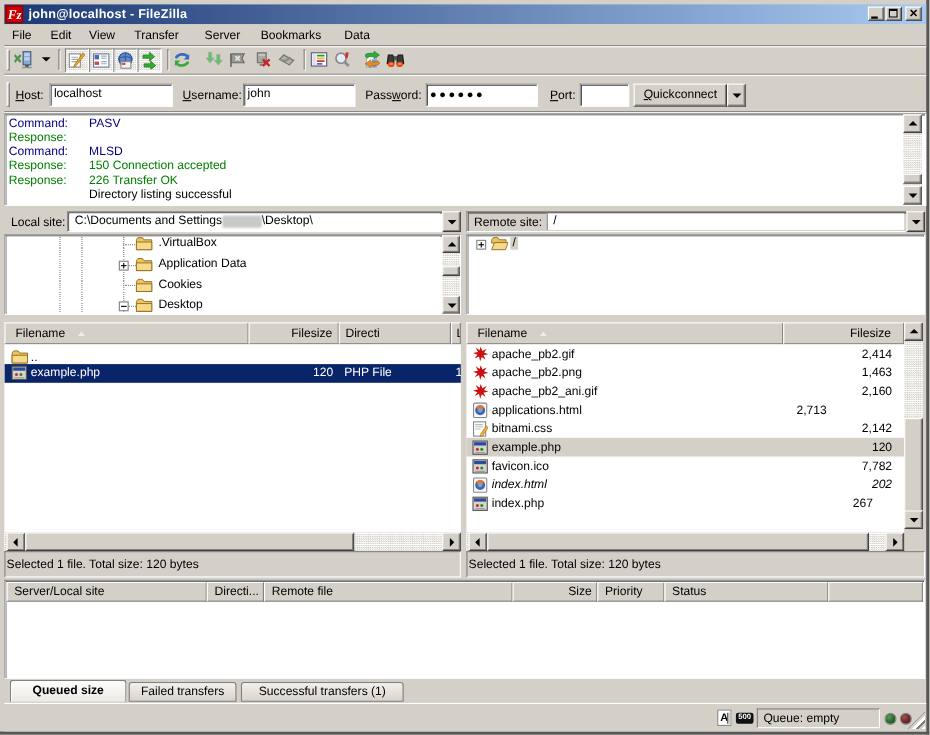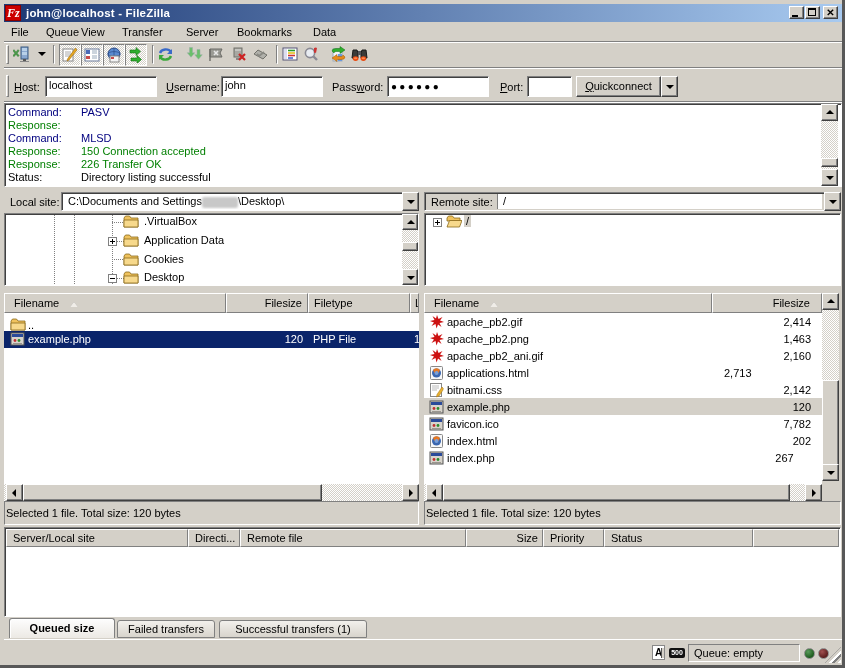--- a/index.html
+++ b/index.html
@@ -34,21 +34,21 @@
 <div class="abs raised" style="left:789px;top:6px;width:15px;height:13px">
     <div class="abs" style="left:2px;top:8px;width:6px;height:2px;background:#000"></div>
   </div>
 <div class="abs raised" style="left:805px;top:6px;width:15px;height:13px">
     <div class="abs" style="left:2px;top:1px;width:8px;height:8px;border:1px solid #000;border-top:2px solid #000"></div>
   </div>
 <div class="abs raised" style="left:823px;top:6px;width:15px;height:13px;font-size:10px;font-weight:bold;text-align:center;line-height:11px">✕</div>
 
 <div class="abs" style="left:4px;top:22px;width:838px;height:20px;background:#d4d0c8"></div>
 <div class="abs" style="left:11px;top:26px">File</div>
-<div class="abs" style="left:46px;top:26px">Queue</div>
+<div class="abs" style="left:46px;top:26px">Edit</div>
 <div class="abs" style="left:81px;top:26px">View</div>
 <div class="abs" style="left:122px;top:26px">Transfer</div>
 <div class="abs" style="left:186px;top:26px">Server</div>
 <div class="abs" style="left:237px;top:26px">Bookmarks</div>
 <div class="abs" style="left:313px;top:26px">Data</div>
 <div class="abs" style="left:4px;top:41px;width:838px;height:1px;background:#808080"></div>
 <div class="abs" style="left:4px;top:42px;width:838px;height:1px;background:#fff"></div>
 
 <div class="abs grip" style="left:6px;top:45px;height:19px"></div>
 <svg class="abs" style="left:13px;top:46px" width="17" height="17" viewBox="0 0 17 17">
@@ -170,21 +170,20 @@
 <div class="abs" style="left:6px;top:105px;width:815px;height:80px;background:#fff;overflow:hidden">
 <div style="position:absolute;left:2px;top:1px;color:#00007f">Command:</div>
     <div style="position:absolute;left:75px;top:1px;color:#00007f">PASV</div>
 <div style="position:absolute;left:2px;top:14px;color:#007f00">Response:</div>
 <div style="position:absolute;left:2px;top:27px;color:#00007f">Command:</div>
     <div style="position:absolute;left:75px;top:27px;color:#00007f">MLSD</div>
 <div style="position:absolute;left:2px;top:40px;color:#007f00">Response:</div>
     <div style="position:absolute;left:75px;top:40px;color:#007f00">150 Connection accepted</div>
 <div style="position:absolute;left:2px;top:53px;color:#007f00">Response:</div>
     <div style="position:absolute;left:75px;top:53px;color:#007f00">226 Transfer OK</div>
-<div style="position:absolute;left:2px;top:66px;width:700px">Status:</div>
     <div style="position:absolute;left:75px;top:66px">Directory listing successful</div>
 </div>
 <div class="abs dither" style="left:821px;top:104px;width:17px;height:82px"></div>
 <div class="abs raised" style="left:821px;top:104px;width:17px;height:17px">
     <div class="abs arrU" style="left:4px;top:5px"></div>
   </div>
 <div class="abs raised" style="left:821px;top:158px;width:17px;height:9px"></div>
 <div class="abs raised" style="left:821px;top:169px;width:17px;height:17px">
     <div class="abs arrD" style="left:4px;top:6px"></div>
   </div>
@@ -289,21 +288,21 @@
     </div>
  <svg class="abs" style="left:20px;top:-1px" width="16" height="16">
       <use href="#folderop"></use>
     </svg>
  <div class="abs" style="left:38px;top:0px;background:#d4d0c8;padding:0 2px">/</div>
 </div>
 
 <div class="abs" style="left:4px;top:293px;width:415px;height:20px;background:#d4d0c8"></div>
 <div class="abs hdr" style="left:4px;top:293px;width:222px;height:20px;line-height:18px;padding-left:9px">Filename <span style="display:inline-block;width:0;height:0;border:4px solid transparent;border-bottom:5px solid #f0ede8;margin-left:8px;filter:drop-shadow(0 0 0.5px #999)"></span></div>
 <div class="abs hdr" style="left:226px;top:293px;width:82px;height:20px;line-height:18px;text-align:right;padding-right:5px">Filesize</div>
-<div class="abs hdr" style="left:308px;top:293px;width:102px;height:20px;line-height:18px;padding-left:5px">Filetype</div>
+<div class="abs hdr" style="left:308px;top:293px;width:102px;height:20px;line-height:18px;padding-left:5px">Directi</div>
 <div class="abs hdr" style="left:410px;top:293px;width:9px;height:20px;line-height:18px;padding-left:4px;overflow:hidden">L</div>
 
 <div class="abs" style="left:4px;top:313px;width:415px;height:171px;background:#fff;overflow:hidden">
  <svg class="abs" style="left:6px;top:4px" width="16" height="16">
       <use href="#folder"></use>
     </svg>
  <div class="abs" style="left:24px;top:6px">..</div>
  <div class="abs" style="left:0;top:18px;width:415px;height:17px;background:#0a246a;color:#fff">
    <svg class="abs" style="left:6px;top:0px" width="16" height="16">
         <use href="#phpicon"></use>
@@ -374,21 +373,21 @@
  <div class="abs" style="left:23px;top:3px">example.php</div>
  <div class="abs" style="left:300px;top:3px;width:87px;text-align:right">120</div>
 </div>
 <div class="abs" style="left:424px;top:415px;width:398px;height:17px;">
  <svg class="abs" style="left:5px;top:1px" width="16" height="16">
       <use href="#phpicon"></use>
     </svg>
  <div class="abs" style="left:23px;top:3px">favicon.ico</div>
  <div class="abs" style="left:300px;top:3px;width:87px;text-align:right">7,782</div>
 </div>
-<div class="abs" style="left:424px;top:432px;width:334px;height:17px;">
+<div class="abs" style="left:424px;top:432px;width:334px;height:17px;font-style:italic;">
  <svg class="abs" style="left:5px;top:1px" width="16" height="16">
       <use href="#htmlicon"></use>
     </svg>
  <div class="abs" style="left:23px;top:3px">index.html</div>
  <div class="abs" style="left:300px;top:3px;width:87px;text-align:right">202</div>
 </div>
 <div class="abs" style="left:424px;top:449px;width:398px;height:17px;">
  <svg class="abs" style="left:5px;top:1px" width="16" height="16">
       <use href="#phpicon"></use>
     </svg>

